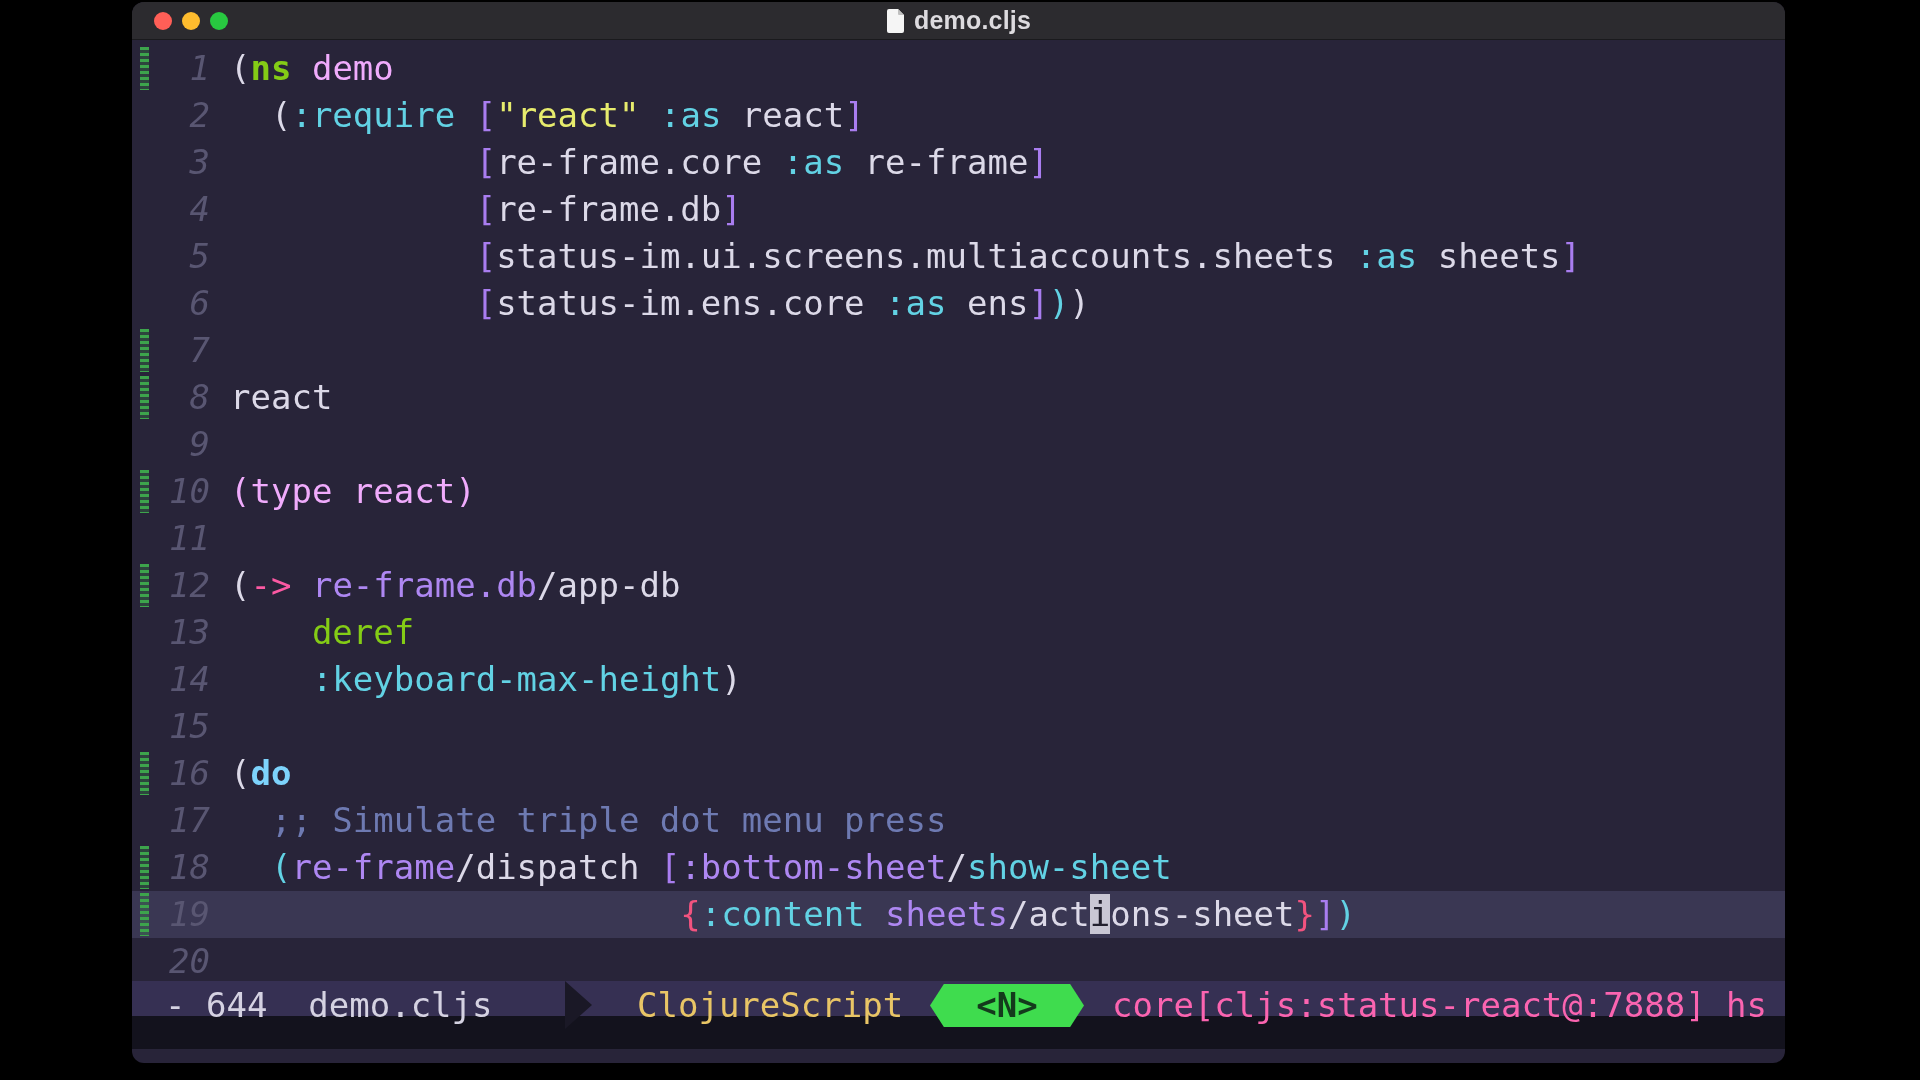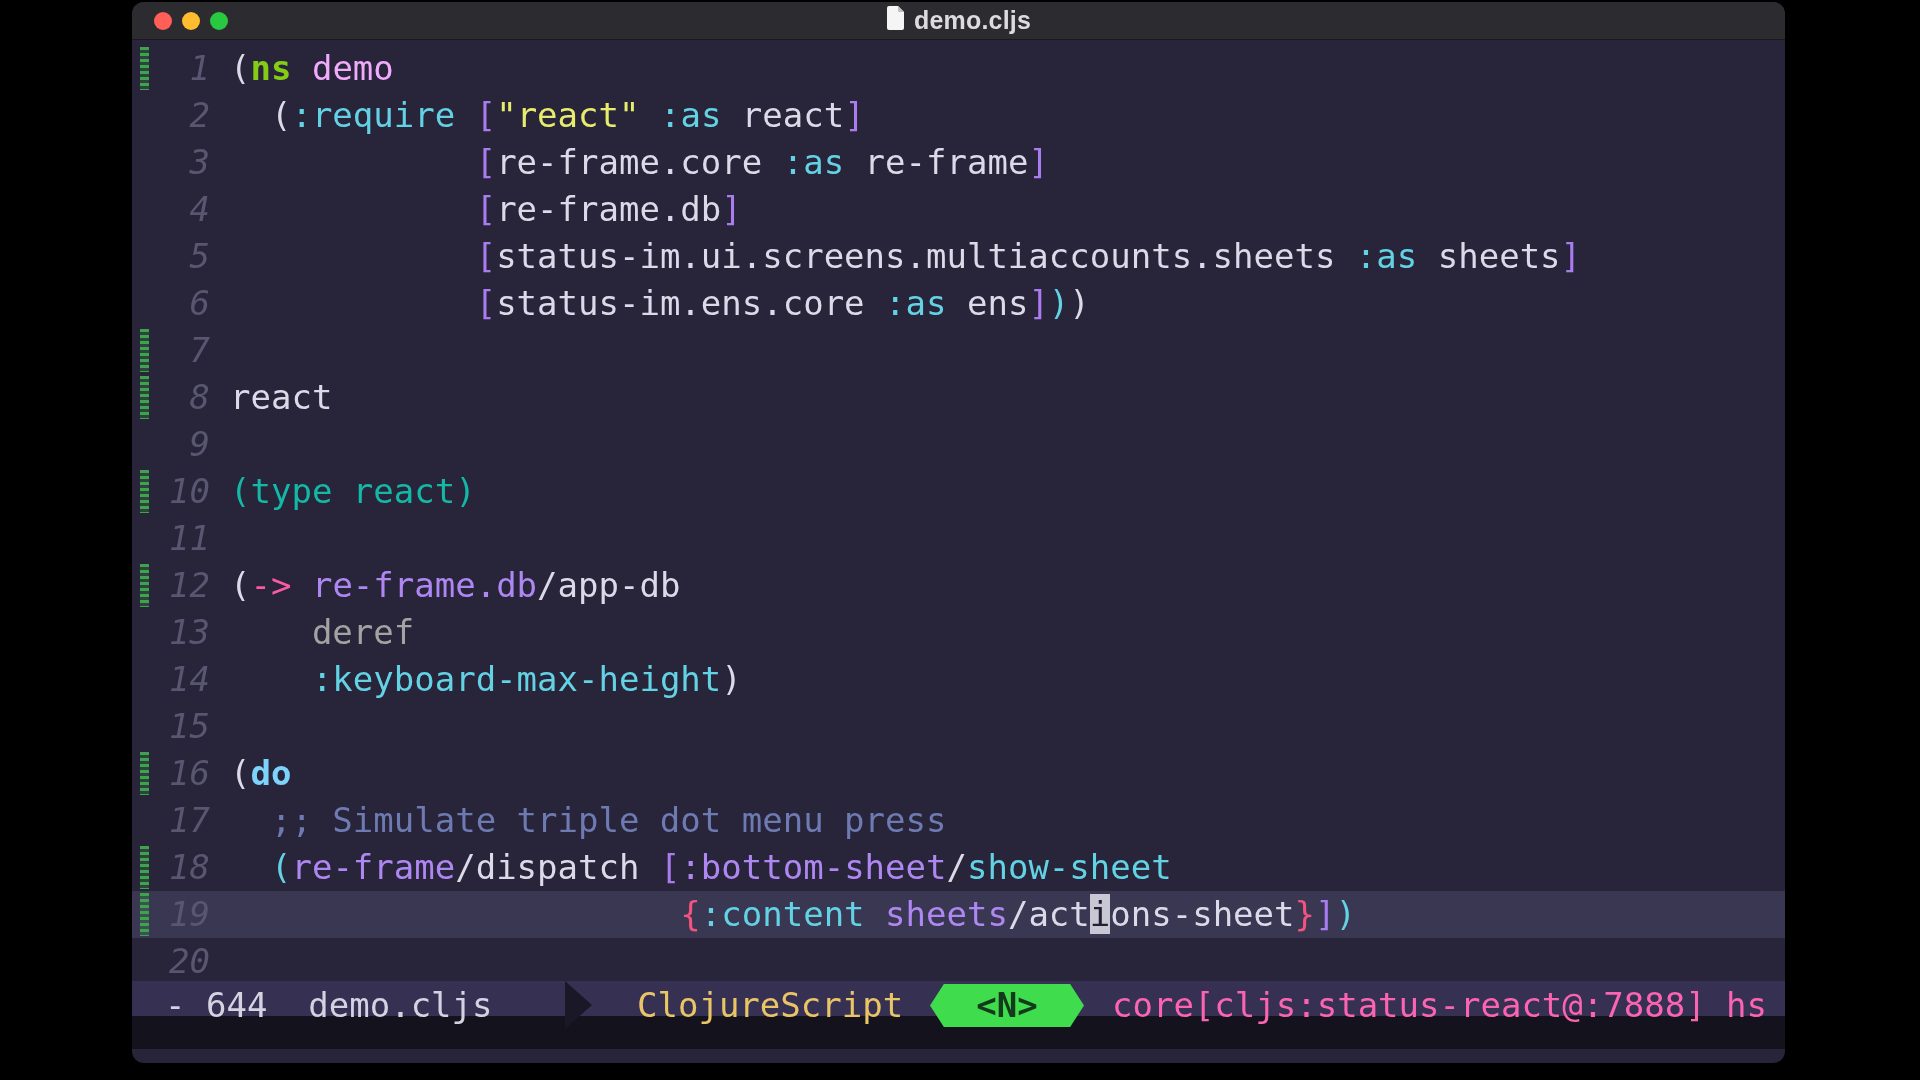--- a/index.html
+++ b/index.html
@@ -7,21 +7,21 @@
   .window{
     position:absolute;left:132px;top:2px;width:1653px;height:1061px;
     border-radius:12px;overflow:hidden;background:#282439;
     font-family:"DejaVu Sans Mono","Liberation Mono",monospace;
   }
   
   .titlebar{position:relative;height:38px;background:#2c2b2f;border-bottom:1px solid #1a1a1d;
     display:flex;align-items:center;justify-content:center;}
   .traffic{position:absolute;left:22px;top:0;height:100%;display:flex;align-items:center;gap:10px;}
   .light{width:18px;height:18px;border-radius:50%;}
-  .title-wrap{display:flex;align-items:flex-start;gap:9px;}
+  .title-wrap{display:flex;align-items:center;gap:9px;}
   .doc-icon{width:19px;height:24px;display:inline-block;}
   .title-text{font-family:"Liberation Sans","DejaVu Sans",sans-serif;font-weight:bold;
     font-size:25px;color:#dddbdf;letter-spacing:.2px;}
   
   .editor{position:relative;height:941px;background:#282439;overflow:hidden;padding-top:5px;}
   .line{display:flex;height:47px;line-height:47px;font-size:34px;white-space:pre;}
   .line.hl{background:#3a3753;}
   .fringe-cell{width:26px;flex:0 0 26px;position:relative;}
   .fringe-mark{position:absolute;left:8px;top:2px;bottom:2px;width:9px;
     background:repeating-linear-gradient(180deg,#3da44c 0 3px,rgba(61,164,76,.25) 3px 6px);}
@@ -63,24 +63,24 @@
   <div class="editor" id="editor">
       <div class="line"><div class="fringe-cell"><span class="fringe-mark"></span></div><div class="gutter">1</div><div class="code"><span style="color: rgb(220, 217, 232);">(</span><span style="color: #84cc16; font-weight: bold;">ns</span><span style="color: rgb(220, 217, 232);"> </span><span style="color: #f0abfc;">demo</span></div></div>
       <div class="line"><div class="fringe-cell"></div><div class="gutter">2</div><div class="code"><span style="color: rgb(220, 217, 232);">  (</span><span style="color: rgb(98, 210, 228);">:require</span><span style="color: rgb(220, 217, 232);"> </span><span style="color: rgb(169, 125, 240);">[</span><span style="color: rgb(231, 236, 109);">"react"</span><span style="color: rgb(220, 217, 232);"> </span><span style="color: rgb(98, 210, 228);">:as</span><span style="color: rgb(220, 217, 232);"> react</span><span style="color: rgb(169, 125, 240);">]</span></div></div>
       <div class="line"><div class="fringe-cell"></div><div class="gutter">3</div><div class="code"><span style="color: rgb(220, 217, 232);">            </span><span style="color: rgb(169, 125, 240);">[</span><span style="color: rgb(220, 217, 232);">re-frame.core </span><span style="color: rgb(98, 210, 228);">:as</span><span style="color: rgb(220, 217, 232);"> re-frame</span><span style="color: rgb(169, 125, 240);">]</span></div></div>
       <div class="line"><div class="fringe-cell"></div><div class="gutter">4</div><div class="code"><span style="color: rgb(220, 217, 232);">            </span><span style="color: rgb(169, 125, 240);">[</span><span style="color: rgb(220, 217, 232);">re-frame.db</span><span style="color: rgb(169, 125, 240);">]</span></div></div>
       <div class="line"><div class="fringe-cell"></div><div class="gutter">5</div><div class="code"><span style="color: rgb(220, 217, 232);">            </span><span style="color: rgb(169, 125, 240);">[</span><span style="color: rgb(220, 217, 232);">status-im.ui.screens.multiaccounts.sheets </span><span style="color: rgb(98, 210, 228);">:as</span><span style="color: rgb(220, 217, 232);"> sheets</span><span style="color: rgb(169, 125, 240);">]</span></div></div>
       <div class="line"><div class="fringe-cell"></div><div class="gutter">6</div><div class="code"><span style="color: rgb(220, 217, 232);">            </span><span style="color: rgb(169, 125, 240);">[</span><span style="color: rgb(220, 217, 232);">status-im.ens.core </span><span style="color: rgb(98, 210, 228);">:as</span><span style="color: rgb(220, 217, 232);"> ens</span><span style="color: rgb(169, 125, 240);">]</span><span style="color: rgb(98, 210, 228);">)</span><span style="color: rgb(220, 217, 232);">)</span></div></div>
       <div class="line"><div class="fringe-cell"><span class="fringe-mark"></span></div><div class="gutter">7</div><div class="code"></div></div>
       <div class="line"><div class="fringe-cell"><span class="fringe-mark"></span></div><div class="gutter">8</div><div class="code"><span style="color: rgb(220, 217, 232);">react</span></div></div>
       <div class="line"><div class="fringe-cell"></div><div class="gutter">9</div><div class="code"></div></div>
-      <div class="line"><div class="fringe-cell"><span class="fringe-mark"></span></div><div class="gutter">10</div><div class="code"><span style="color: #14b8a6;">(type react)</span></div></div>
+      <div class="line"><div class="fringe-cell"><span class="fringe-mark"></span></div><div class="gutter">10</div><div class="code"><span style="color: #f0abfc;">(type react)</span></div></div>
       <div class="line"><div class="fringe-cell"></div><div class="gutter">11</div><div class="code"></div></div>
       <div class="line"><div class="fringe-cell"><span class="fringe-mark"></span></div><div class="gutter">12</div><div class="code"><span style="color: rgb(220, 217, 232);">(</span><span style="color: rgb(252, 89, 163);">-&gt;</span><span style="color: rgb(220, 217, 232);"> </span><span style="color: rgb(174, 135, 242);">re-frame.db</span><span style="color: rgb(220, 217, 232);">/app-db</span></div></div>
-      <div class="line"><div class="fringe-cell"></div><div class="gutter">13</div><div class="code"><span style="color: #a3a3a3;">    deref</span></div></div>
+      <div class="line"><div class="fringe-cell"></div><div class="gutter">13</div><div class="code"><span style="color: #84cc16;">    deref</span></div></div>
       <div class="line"><div class="fringe-cell"></div><div class="gutter">14</div><div class="code"><span style="color: rgb(220, 217, 232);">    </span><span style="color: rgb(98, 210, 228);">:keyboard-max-height</span><span style="color: rgb(220, 217, 232);">)</span></div></div>
       <div class="line"><div class="fringe-cell"></div><div class="gutter">15</div><div class="code"></div></div>
       <div class="line"><div class="fringe-cell"><span class="fringe-mark"></span></div><div class="gutter">16</div><div class="code"><span style="color: rgb(220, 217, 232);">(</span><span style="color: #7dd3fc; font-weight: bold;">do</span></div></div>
       <div class="line"><div class="fringe-cell"></div><div class="gutter">17</div><div class="code"><span style="color: rgb(110, 122, 178);">  ;; Simulate triple dot menu press</span></div></div>
       <div class="line"><div class="fringe-cell"><span class="fringe-mark"></span></div><div class="gutter">18</div><div class="code"><span style="color: rgb(220, 217, 232);">  </span><span style="color: rgb(98, 210, 228);">(</span><span style="color: rgb(174, 135, 242);">re-frame</span><span style="color: rgb(220, 217, 232);">/dispatch </span><span style="color: rgb(169, 125, 240);">[</span><span style="color: rgb(174, 135, 242);">:bottom-sheet</span><span style="color: rgb(220, 217, 232);">/</span><span style="color: rgb(98, 210, 228);">show-sheet</span></div></div>
       <div class="line hl"><div class="fringe-cell"><span class="fringe-mark"></span></div><div class="gutter">19</div><div class="code"><span style="color: rgb(220, 217, 232);">                      </span><span style="color: rgb(242, 83, 127);">{</span><span style="color: rgb(98, 210, 228);">:content</span><span style="color: rgb(220, 217, 232);"> </span><span style="color: rgb(174, 135, 242);">sheets</span><span style="color: rgb(220, 217, 232);">/act</span><span class="cursor-block" style="color: rgb(35, 33, 47); background: rgb(201, 199, 212);">i</span><span style="color: rgb(220, 217, 232);">ons-sheet</span><span style="color: rgb(242, 83, 127);">}</span><span style="color: rgb(169, 125, 240);">]</span><span style="color: rgb(98, 210, 228);">)</span></div></div>
       <div class="line"><div class="fringe-cell"></div><div class="gutter">20</div><div class="code"></div></div>
     </div>
 
   <div class="modeline">

